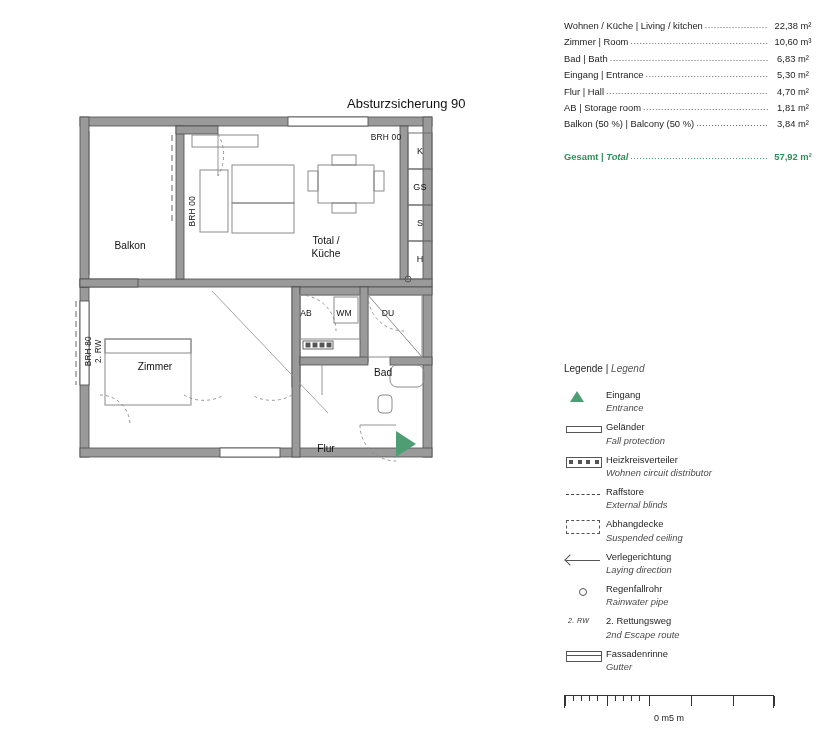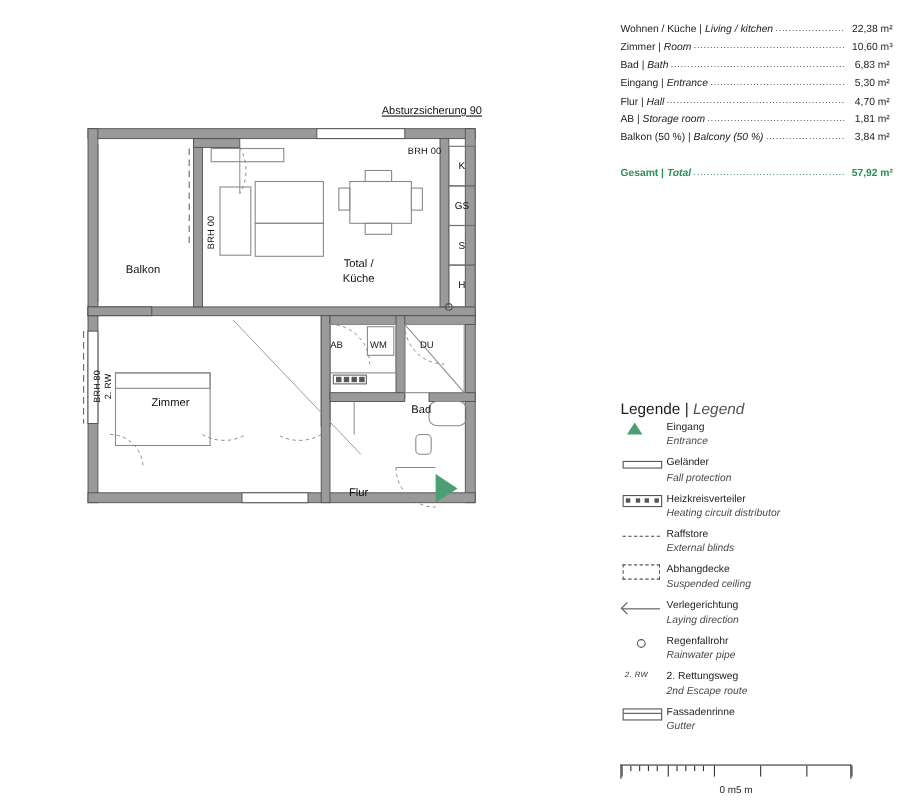--- a/index.html
+++ b/index.html
@@ -29,21 +29,21 @@
     font-size: 9.4px;
     line-height: 15.4px;
     color: #1d1d1d;
   }
   .area-row {
     display: flex;
     align-items: baseline;
     white-space: nowrap;
   }
   .area-row .lbl { flex: 0 0 auto; }
-  .area-row .lbl .it { font-style: italic; }
+  .area-row .lbl .it { }
   .area-row .dots {
     flex: 1 1 auto;
     overflow: hidden;
     white-space: nowrap;
     margin: 0 2px;
     color: #555;
     letter-spacing: .5px;
     font-size: 9px;
     position: relative;
     top: -1px;
@@ -64,22 +64,22 @@
   
   .legend {
     position: absolute;
     left: 564px;
     top: 363px;
     width: 250px;
     font-size: 9.4px;
     color: #1d1d1d;
   }
   .legend-title {
-    font-size: 14px;
-    margin-bottom: 2px;
+    font-size: 10px;
+    margin-bottom: 14px;
   }
   .legend-title .it { font-style: italic; color: #555; }
   .legend-row {
     display: flex;
     align-items: flex-start;
     margin-bottom: 5.5px;
     min-height: 22px;
   }
   .legend-sym {
     flex: 0 0 42px;
@@ -208,23 +208,22 @@
     white-space: pre-line;
   }
   .plan-label.small { font-size: 8.6px; }
   .plan-label.tiny { font-size: 7px; letter-spacing: .2px; }
   .rot90 { transform: rotate(-90deg); transform-origin: center center; }
 
   .title-top {
     position: absolute;
     left: 347px;
     top: 96px;
-    font-size: 10px;
+    font-size: 13px;
     color: #111;
-    text-decoration: underline;
   }
 </style>
 </head>
 <body>
 
 <div class="page">
 
   <div class="area-table">
 
     <div class="area-row">
@@ -305,21 +304,21 @@
       <span class="legend-sym">
           <span class="sym-heat">
             <i></i>
             <i></i>
             <i></i>
             <i></i>
           </span>
         </span>
       <span class="legend-txt">
         <span>Heizkreisverteiler</span>
-        <span class="sub">Heating circuit distributor</span>
+        <span class="sub">Wohnen circuit distributor</span>
       </span>
     </div>
 
     <div class="legend-row">
       <span class="legend-sym">
           <i class="sym-blinds"></i>
         </span>
       <span class="legend-txt">
         <span>Raffstore</span>
         <span class="sub">External blinds</span>

